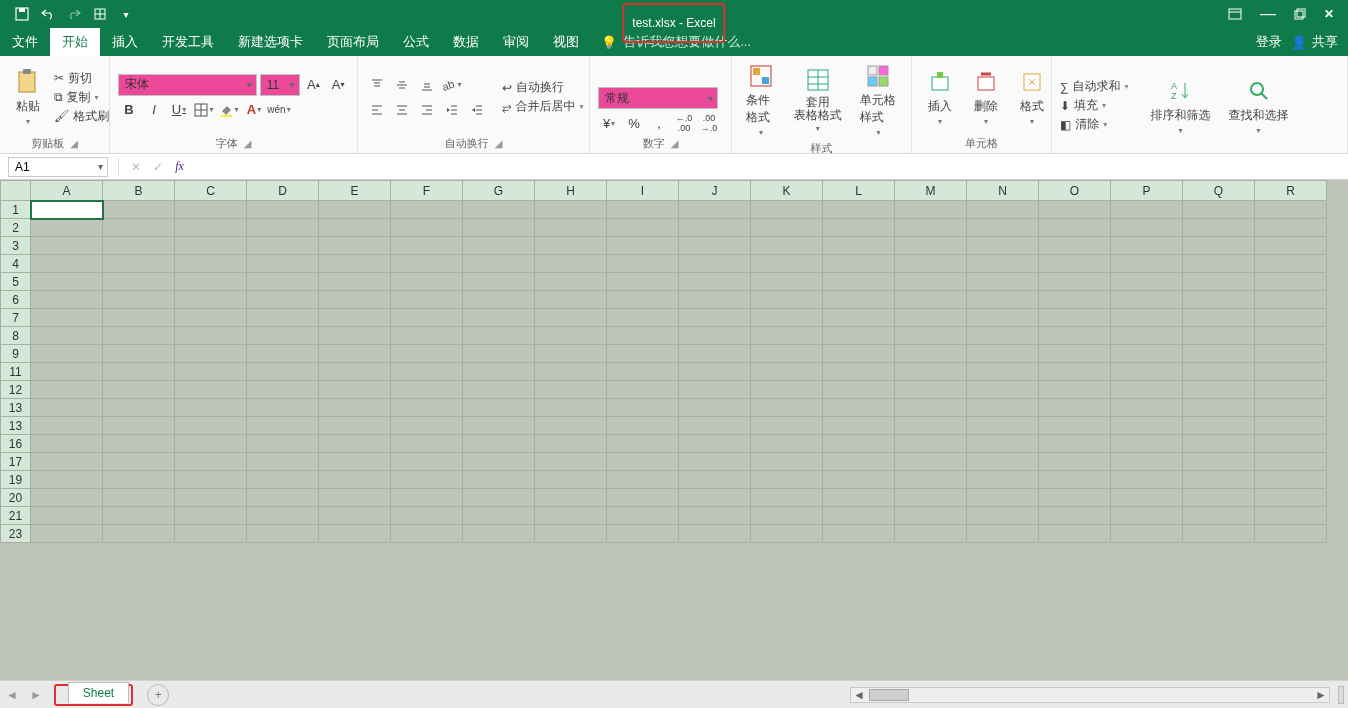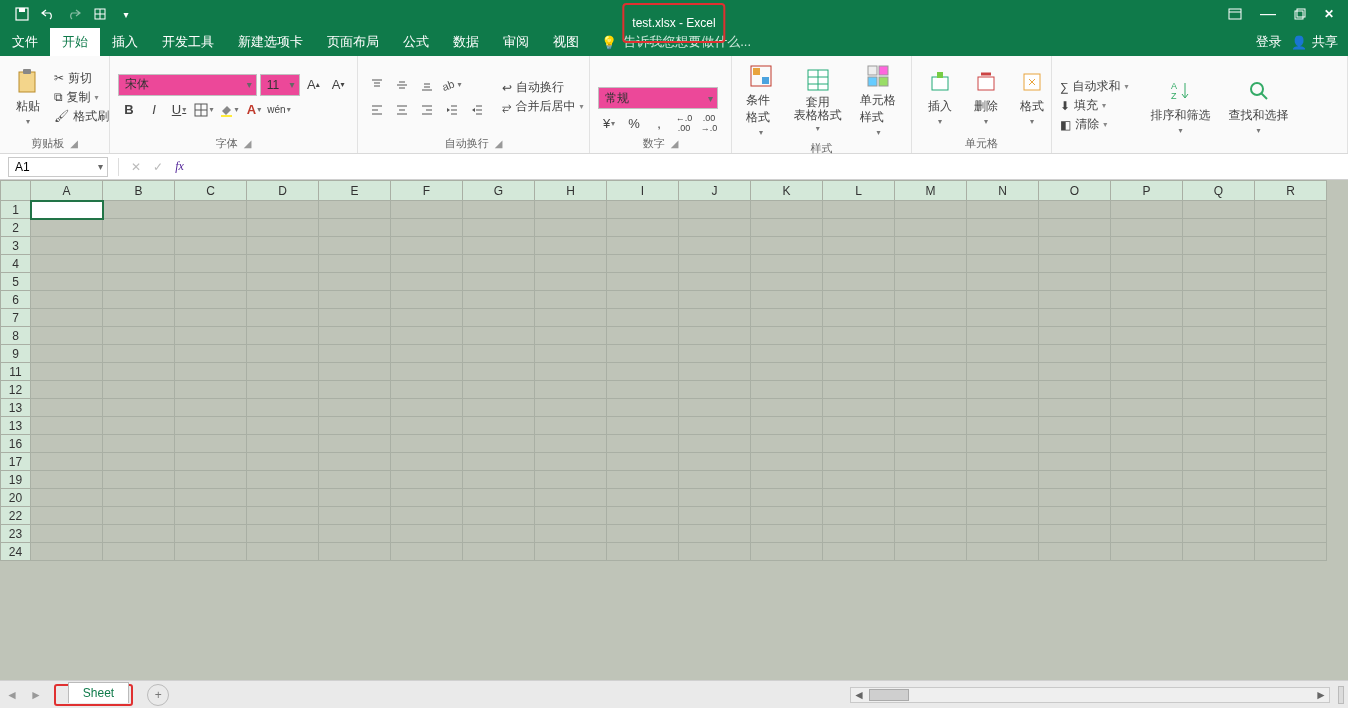--- a/index.html
+++ b/index.html
@@ -839,21 +839,21 @@
           <td></td>
           <td></td>
           <td></td>
           <td></td>
           <td></td>
           <td></td>
           <td></td>
           <td></td>
         </tr>
         <tr>
-          <th>22</th>
+          <th>21</th>
           <td></td>
           <td></td>
           <td></td>
           <td></td>
           <td></td>
           <td></td>
           <td></td>
           <td></td>
           <td></td>
           <td></td>
@@ -861,41 +861,20 @@
           <td></td>
           <td></td>
           <td></td>
           <td></td>
           <td></td>
           <td></td>
           <td></td>
         </tr>
         <tr>
           <th>23</th>
-          <td></td>
-          <td></td>
-          <td></td>
-          <td></td>
-          <td></td>
-          <td></td>
-          <td></td>
-          <td></td>
-          <td></td>
-          <td></td>
-          <td></td>
-          <td></td>
-          <td></td>
-          <td></td>
-          <td></td>
-          <td></td>
-          <td></td>
-          <td></td>
-        </tr>
-        <tr>
-          <th>24</th>
           <td></td>
           <td></td>
           <td></td>
           <td></td>
           <td></td>
           <td></td>
           <td></td>
           <td></td>
           <td></td>
           <td></td>

